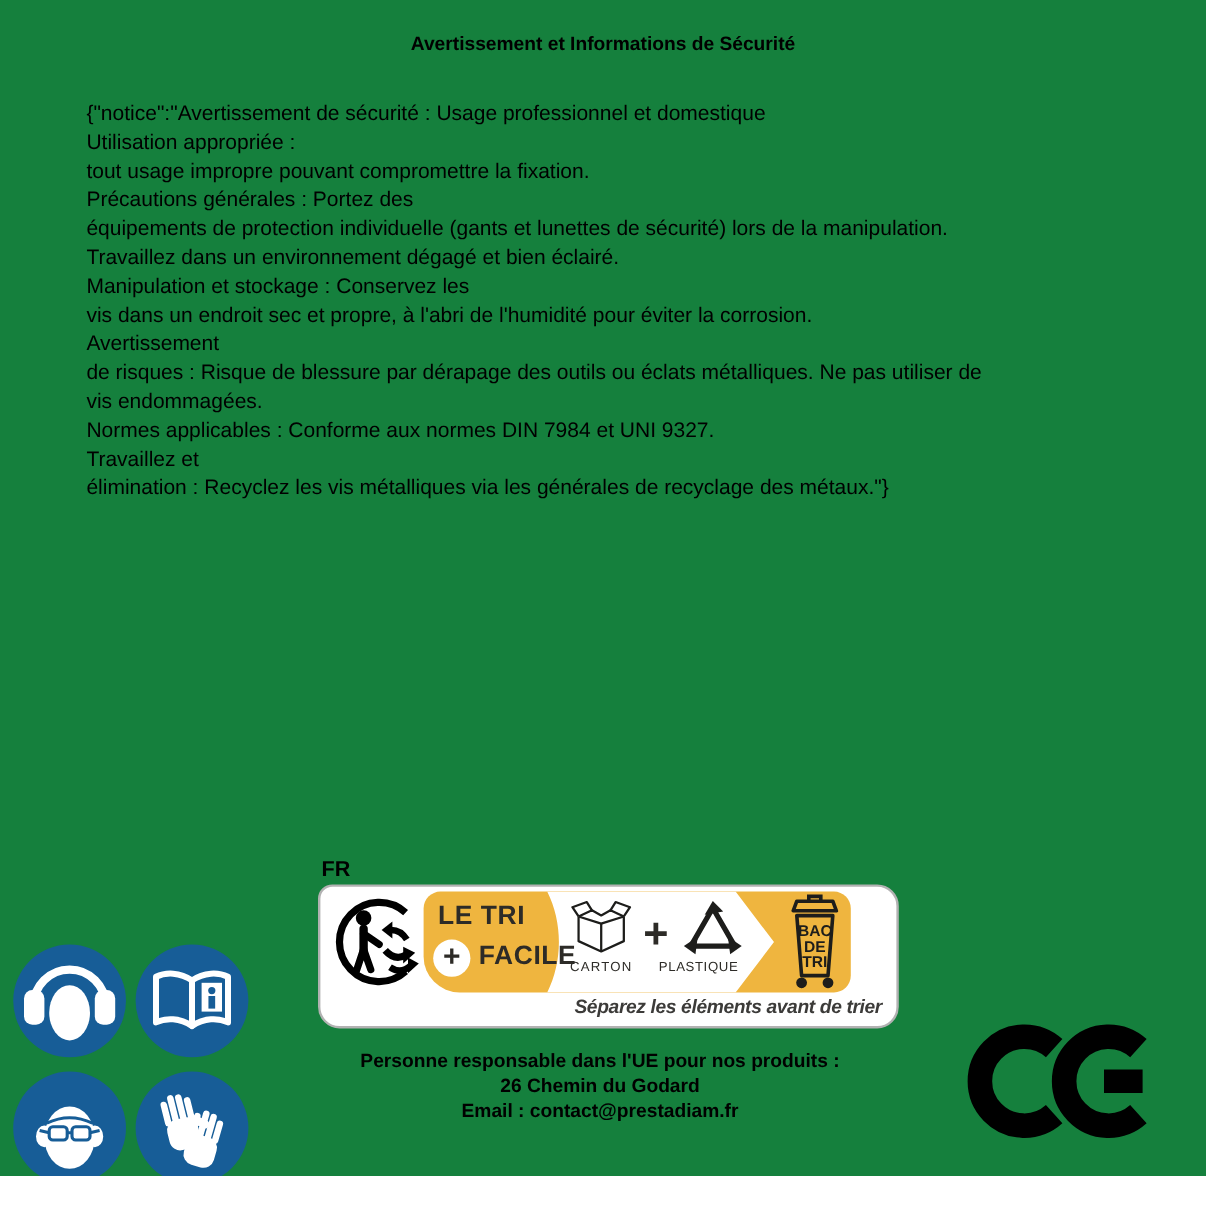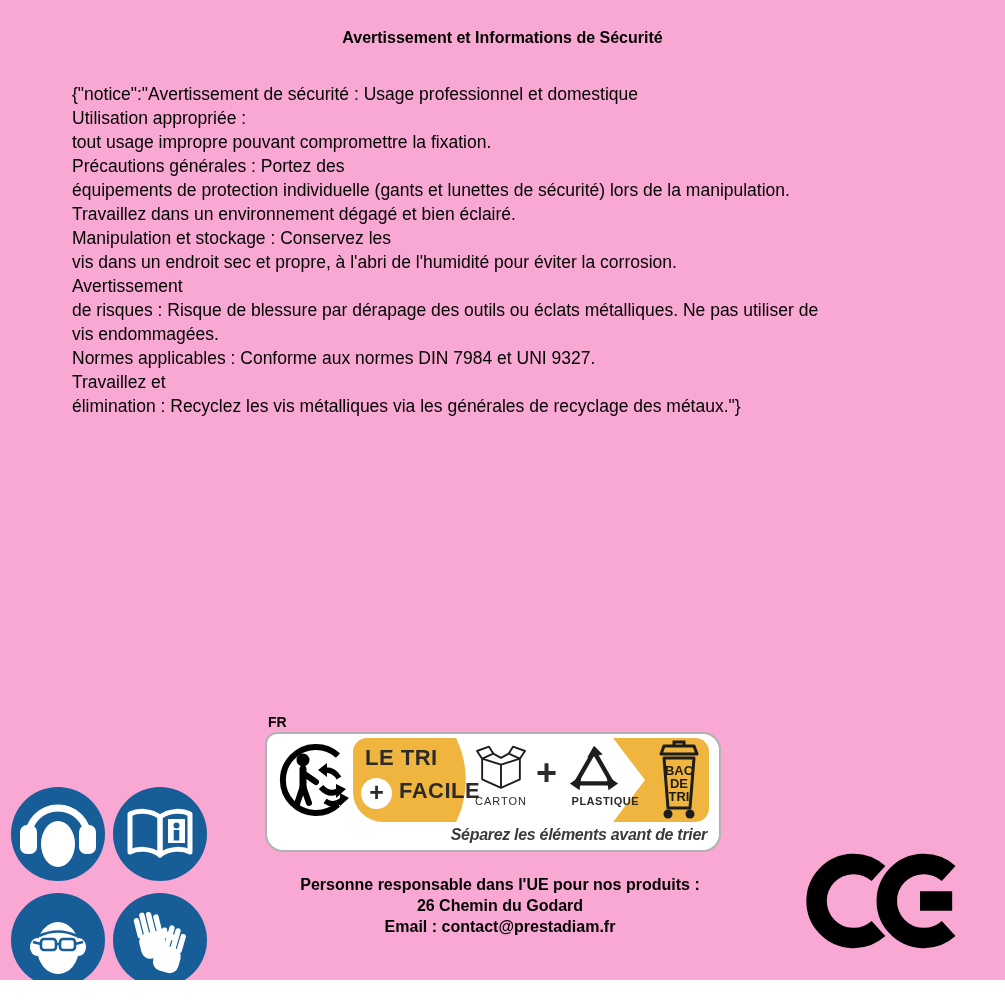--- a/index.html
+++ b/index.html
@@ -1,50 +1,50 @@
 <!DOCTYPE html>
 <html><head>
 <meta charset="utf-8">
 <style>
   html,body{margin:0;padding:0;background:#fff;}
-  .canvas{position:relative;width:1005px;height:980px;background:#f9a8d4;overflow:hidden;
+  .canvas{position:relative;width:1005px;height:980px;background:#15803d;overflow:hidden;
           font-family:"Liberation Sans",sans-serif;color:#000;}
   .title{position:absolute;top:29px;left:0;width:100%;text-align:center;
          font-size:16px;font-weight:bold;}
   .notice{position:absolute;left:72px;top:82px;font-size:17.5px;line-height:24px;}
   .notice .line{white-space:pre;}
   
   .picto{position:absolute;width:96px;height:96px;}
   .p-ear{left:10px;top:786px;}
   .p-book{left:112px;top:786px;}
   .p-eye{left:10px;top:892px;}
   .p-glove{left:112px;top:892px;}
   
   .tri-wrap{position:absolute;left:265px;top:714px;width:458px;}
-  .fr{font-weight:bold;font-size:14px;margin-left:3px;}
+  .fr{font-weight:bold;font-size:18px;margin-left:3px;}
   .tri-box{position:relative;margin-top:2px;width:452px;height:116px;background:#fff;
-           border:2px solid #b2b2b2;border-radius:12px 18px 18px 18px;}
+           border:2px solid #b2b2b2;border-radius:12px 18px 18px 18px;padding-left:28px;}
   .triman{position:absolute;left:9px;top:6px;width:80px;height:80px;}
   .band{position:absolute;left:86px;top:4px;width:356px;height:84px;background:#efb53f;
         border-radius:14px 14px 14px 30px;}
   .band-svg{position:absolute;left:0;top:0;width:356px;height:84px;}
   .letri{position:absolute;left:12px;top:7px;font-size:22px;font-weight:800;
          color:#2d2b27;letter-spacing:.5px;white-space:nowrap;}
   .plusbadge{position:absolute;left:8px;top:40px;width:31px;height:31px;border-radius:50%;
              background:#fff;color:#2d2b27;font-size:25px;font-weight:800;text-align:center;
              line-height:29px;}
   .facile{position:absolute;left:46px;top:40px;font-size:22px;font-weight:800;
           color:#2d2b27;letter-spacing:.5px;white-space:nowrap;}
   .carton-ic{position:absolute;left:118px;top:7px;width:60px;height:48px;}
   .carton-lb{position:absolute;left:104px;top:57px;width:88px;text-align:center;
              font-size:11px;font-weight:normal;letter-spacing:1px;color:#2d2b27;}
   .plussep{position:absolute;left:183px;top:14px;font-size:36px;font-weight:700;color:#2d2b27;}
   .plast-ic{position:absolute;left:214px;top:6px;width:54px;height:48px;}
-  .plast-lb{position:absolute;left:196px;top:57px;width:90px;text-align:right;
-            font-size:11px;font-weight:bold;letter-spacing:.5px;color:#2d2b27;}
+  .plast-lb{position:absolute;left:196px;top:57px;width:90px;text-align:left;
+            font-size:11px;font-weight:normal;letter-spacing:.5px;color:#2d2b27;}
   .bin-ic{position:absolute;left:301px;top:2px;width:50px;height:80px;}
   .tagline{position:absolute;right:12px;top:92px;font-size:16px;font-weight:bold;
            font-style:italic;color:#3c3b39;letter-spacing:-.3px;white-space:nowrap;}
   
   .address{position:absolute;left:250px;top:874px;width:500px;text-align:center;
            font-size:16px;font-weight:bold;line-height:21px;}
   
   .ce{position:absolute;left:803px;top:846px;width:156px;height:110px;}
 </style>
 </head>

